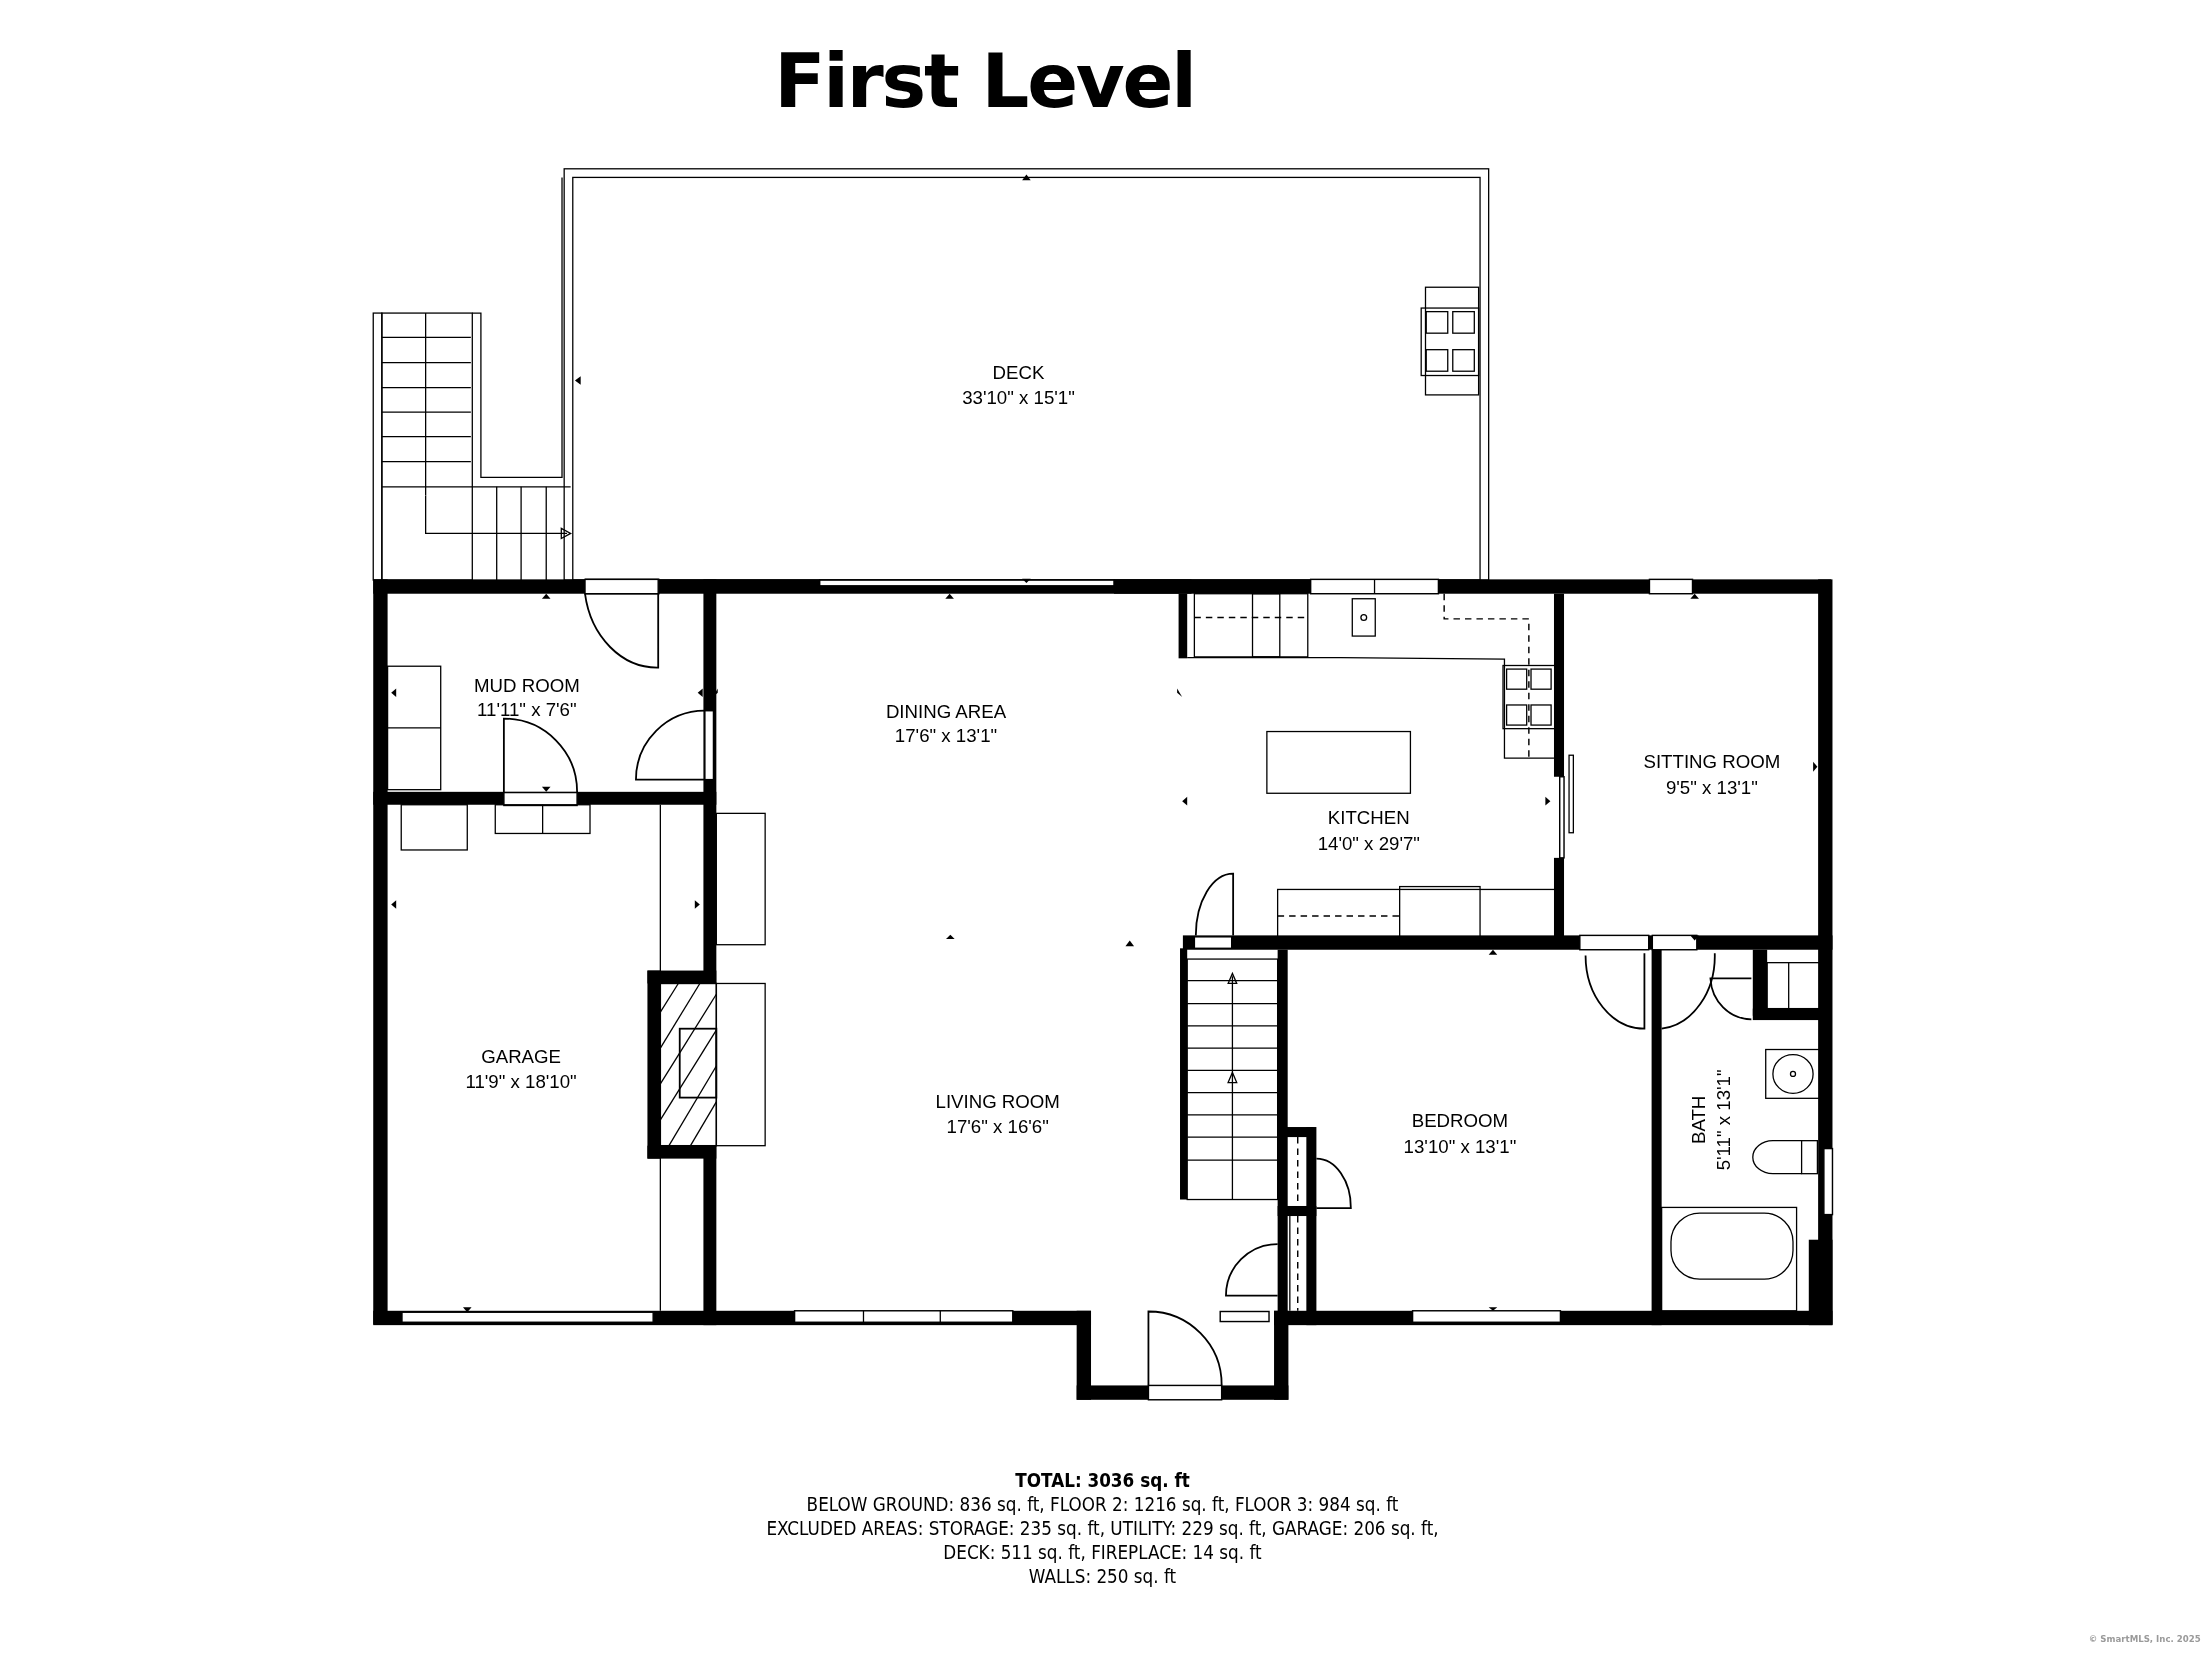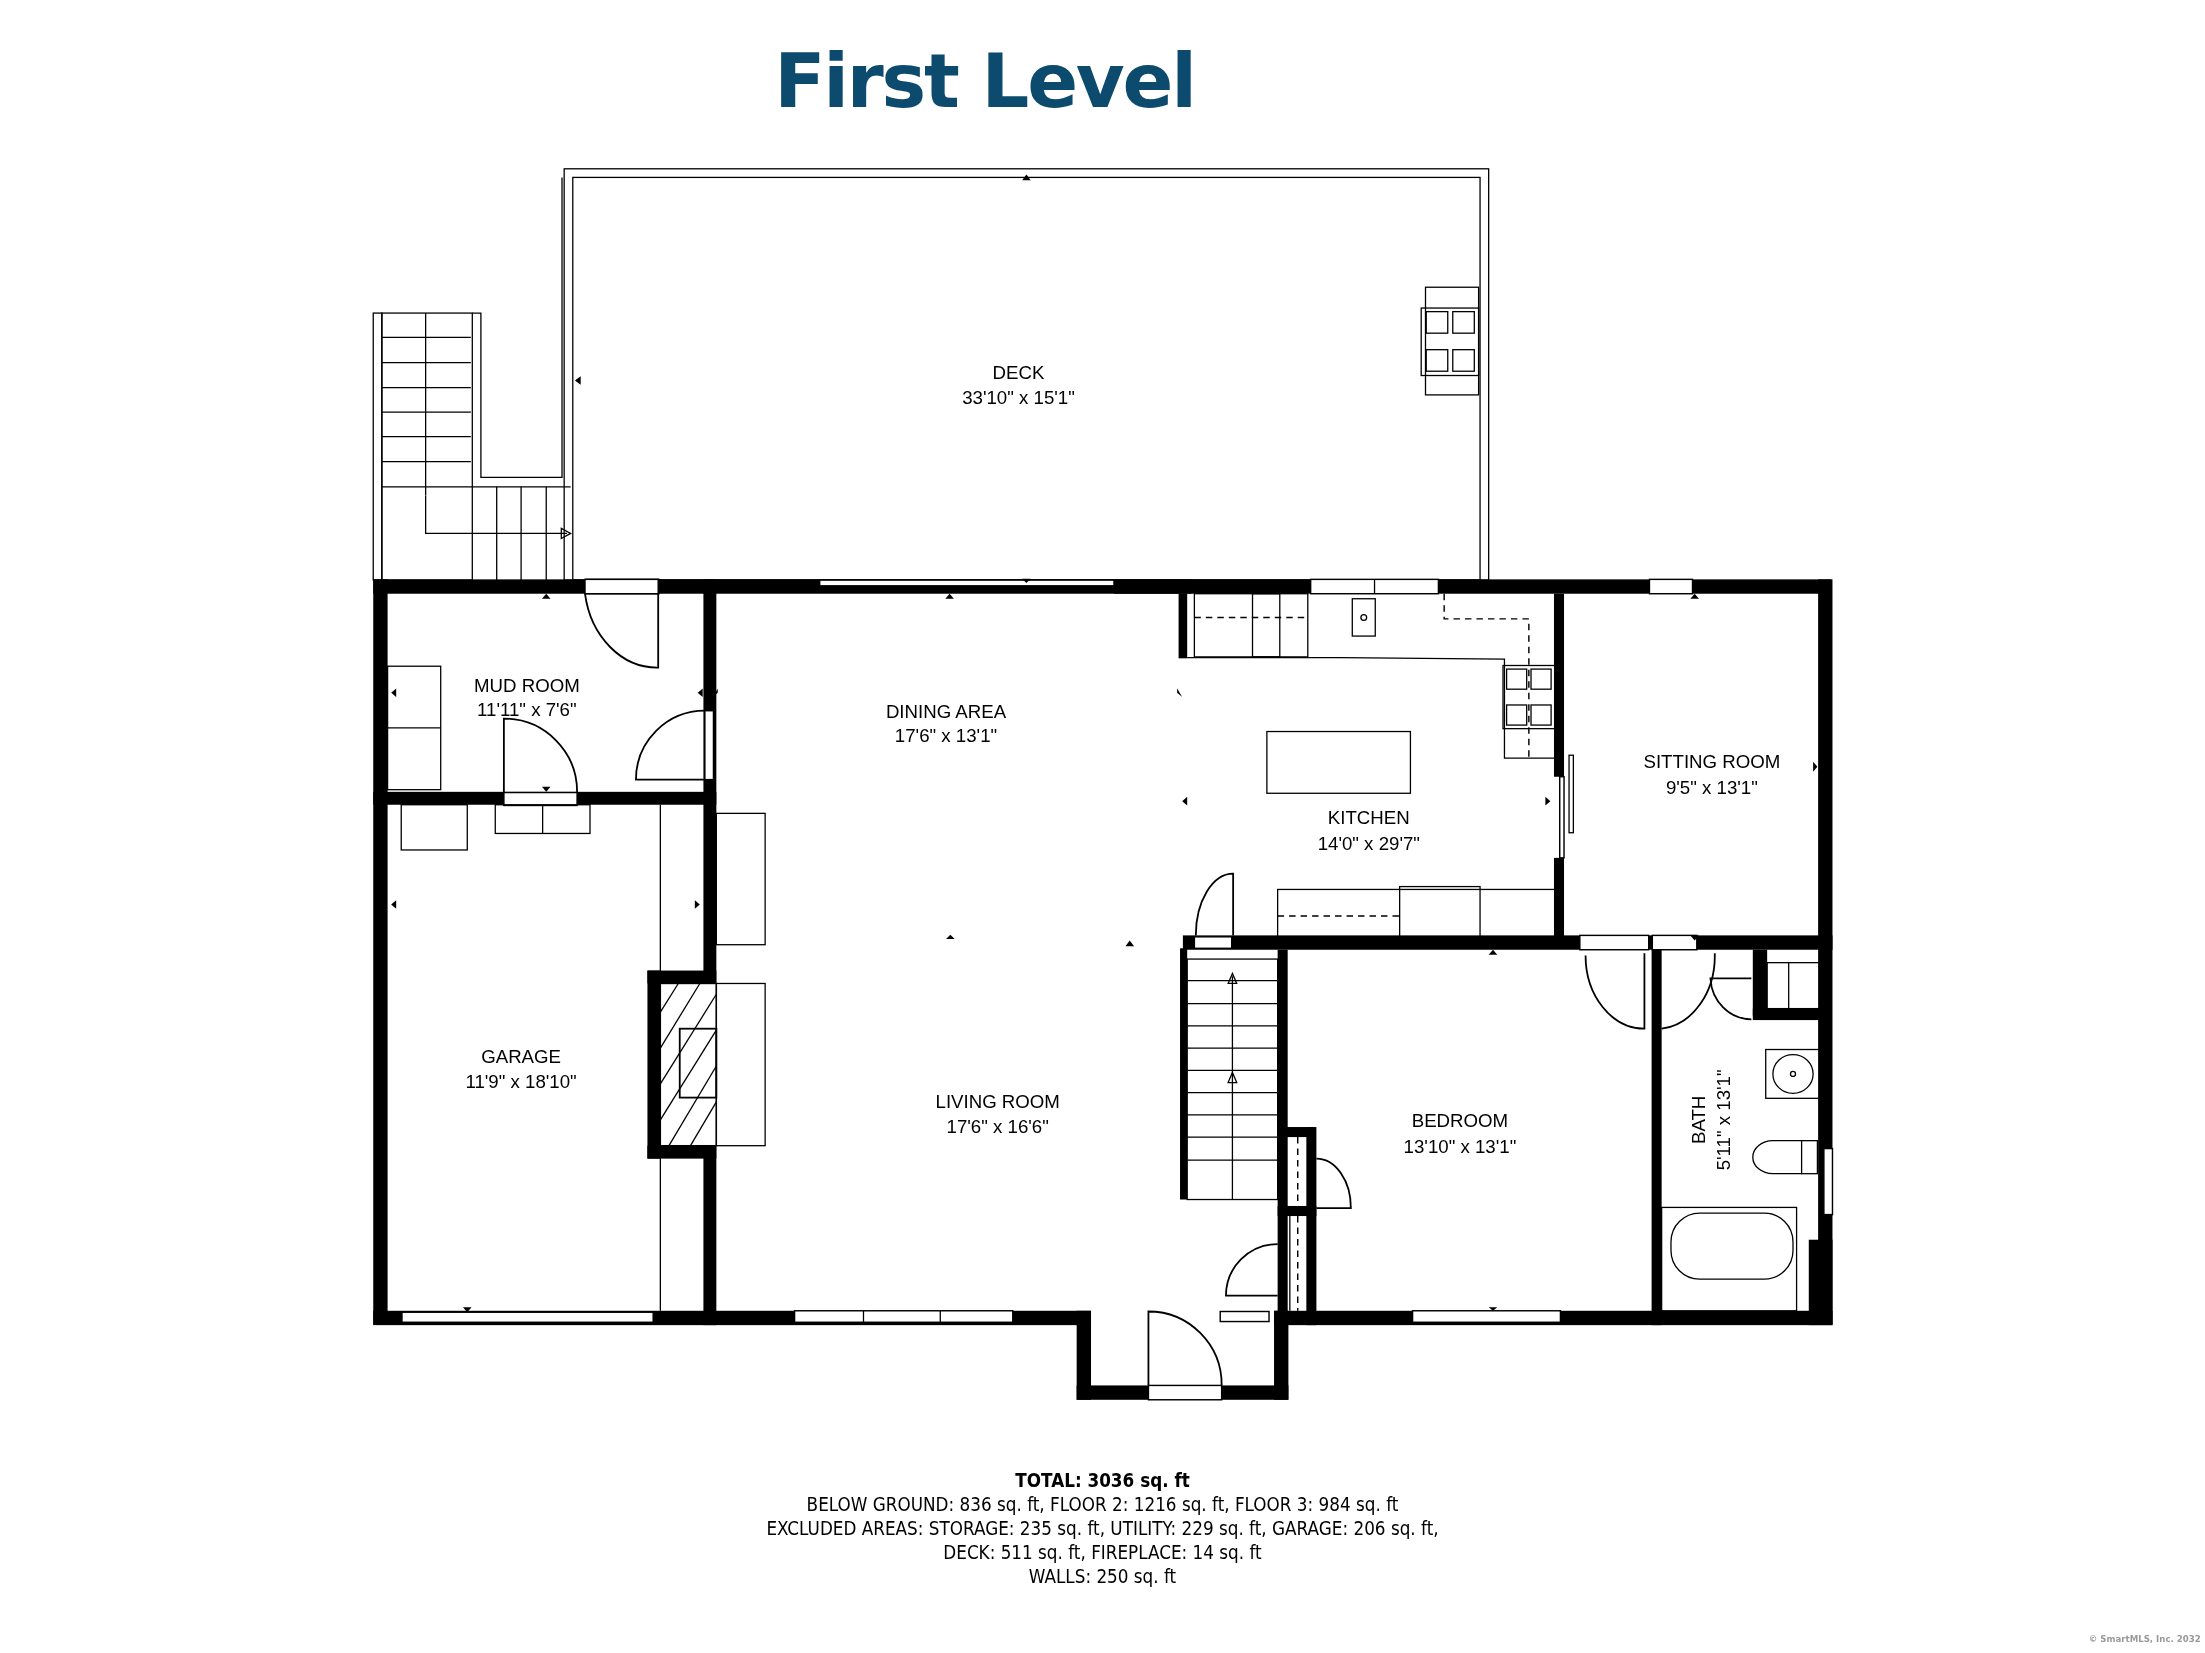--- a/index.html
+++ b/index.html
@@ -1,17 +1,17 @@
 <!DOCTYPE html>
 <html style="font-size:11.5px"><head>
 <meta charset="utf-8">
 <style>
   html, body { margin:0; padding:0; background:#ffffff; }
   body { width:2205px; height:1654px; position:relative; overflow:hidden; font-family:"Liberation Sans", sans-serif; }
-  .title { position:absolute; left:0; width:1969px; top:37px; text-align:center; font-family:"DejaVu Sans", sans-serif; font-weight:bold; font-size:75px; letter-spacing:-2.2px; color:#0c4a6e; }
+  .title { position:absolute; left:0; width:1969px; top:37px; text-align:center; font-family:"DejaVu Sans", sans-serif; font-weight:bold; font-size:75px; letter-spacing:-2.2px; color:#000000; }
   svg.plan { position:absolute; left:0; top:0; }
   .room-label { font-family:"Liberation Sans", sans-serif; font-size:26px; fill:#000; text-anchor:middle; }
   .summary { position:absolute; left:0; width:2205px; top:1469px; text-align:center; font-family:"DejaVu Sans", sans-serif; font-size:18.7px; line-height:24px; color:#000; transform:scaleX(0.9); transform-origin:center; }
   .summary .total { font-weight:bold; }
   .copyright { position:absolute; right:4.3px; top:1634px; font-family:"DejaVu Sans", sans-serif; font-size:8.6px; color:#9a9a9a; font-weight:bold; }
   .wall { fill:#000; }
   .ln { fill:none; stroke:#000; stroke-width:2.5; }
   .thin { fill:none; stroke:#000; stroke-width:1.8; }
   .dash { fill:none; stroke:#000; stroke-width:2; stroke-dasharray:9 7; }
   .win { fill:#fff; stroke:#000; stroke-width:2; }
@@ -291,14 +291,14 @@
 </svg>
 
 <div class="summary">
   <div class="total">TOTAL: 3036 sq. ft</div>
   <div>BELOW GROUND: 836 sq. ft, FLOOR 2: 1216 sq. ft, FLOOR 3: 984 sq. ft</div>
   <div>EXCLUDED AREAS: STORAGE: 235 sq. ft, UTILITY: 229 sq. ft, GARAGE: 206 sq. ft,</div>
   <div>DECK: 511 sq. ft, FIREPLACE: 14 sq. ft</div>
   <div>WALLS: 250 sq. ft</div>
 </div>
 
-<div class="copyright">© SmartMLS, Inc.  2032</div>
+<div class="copyright">© SmartMLS, Inc.  2025</div>
 
 
 </body></html>

